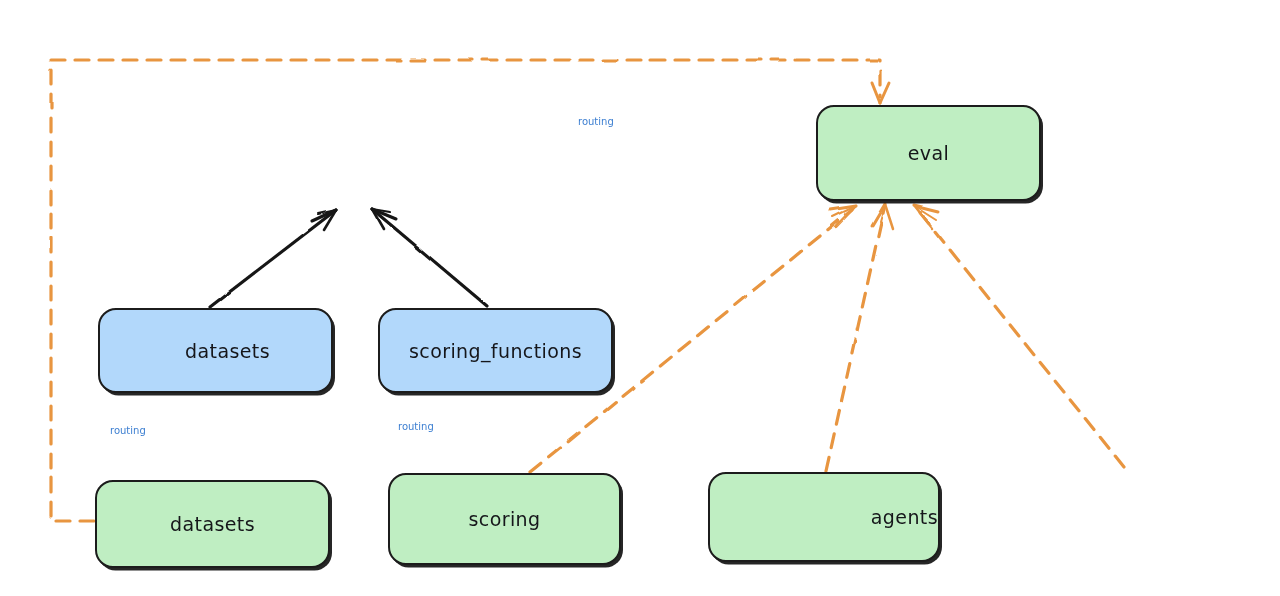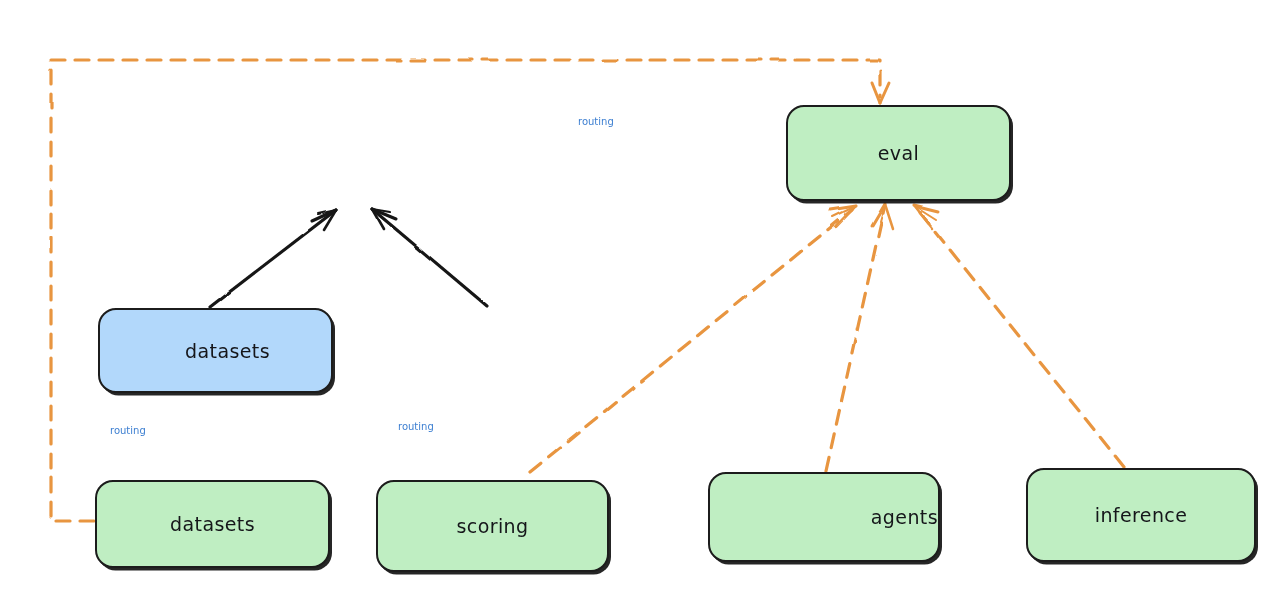--- a/index.html
+++ b/index.html
@@ -121,44 +121,44 @@
 
     <g filter="url(#rough)">
       <path d="M 1124,467 L 918,210" fill="none" stroke="#e8953f" stroke-width="3.2" stroke-linecap="round" stroke-dasharray="14 10"></path>
       <path d="M 914,205 L 938,211" fill="none" stroke="#e8953f" stroke-width="3" stroke-linecap="round"></path>
       <path d="M 914,205 L 932,228" fill="none" stroke="#e8953f" stroke-width="2.5" stroke-linecap="round"></path>
       <path d="M 914,205 L 936,219" fill="none" stroke="#e8953f" stroke-width="2" stroke-linecap="round"></path>
     </g>
   </svg>
 
 
-  <div class="node provider" style="left:786px; top:105px; width:225px; height:96px;">
+  <div class="node provider" style="left:816px; top:105px; width:225px; height:96px;">
     <span class="node-label">eval</span>
   </div>
 
   <div class="node api" style="left:98px; top:308px; width:235px; height:85px;padding-left:24px;">
     <span class="node-label">datasets</span>
   </div>
 
+  <div class="node api" style="left:378px; top:308px; width:235px; height:85px;">
+    <span class="node-label">scoring_functions</span>
+  </div>
 
   <div class="node provider" style="left:95px; top:480px; width:235px; height:88px;">
     <span class="node-label">datasets</span>
   </div>
 
-  <div class="node provider" style="left:376px; top:473px; width:233px; height:92px;margin-top:7px;">
+  <div class="node provider" style="left:388px; top:473px; width:233px; height:92px;">
     <span class="node-label">scoring</span>
   </div>
 
   <div class="node provider" style="left:708px; top:472px; width:232px; height:90px;justify-content:flex-end;">
     <span class="node-label">agents</span>
   </div>
 
-  <div class="node provider" style="left:1026px; top:468px; width:230px; height:94px;">
-    <span class="node-label">inference</span>
-  </div>
 
   <span class="edge-label" style="left:578px; top:116px;">routing</span>
 
   <span class="edge-label" style="left:110px; top:425px;">routing</span>
 
   <span class="edge-label" style="left:398px; top:421px;">routing</span>
 
 </div>
 
 </body></html>

